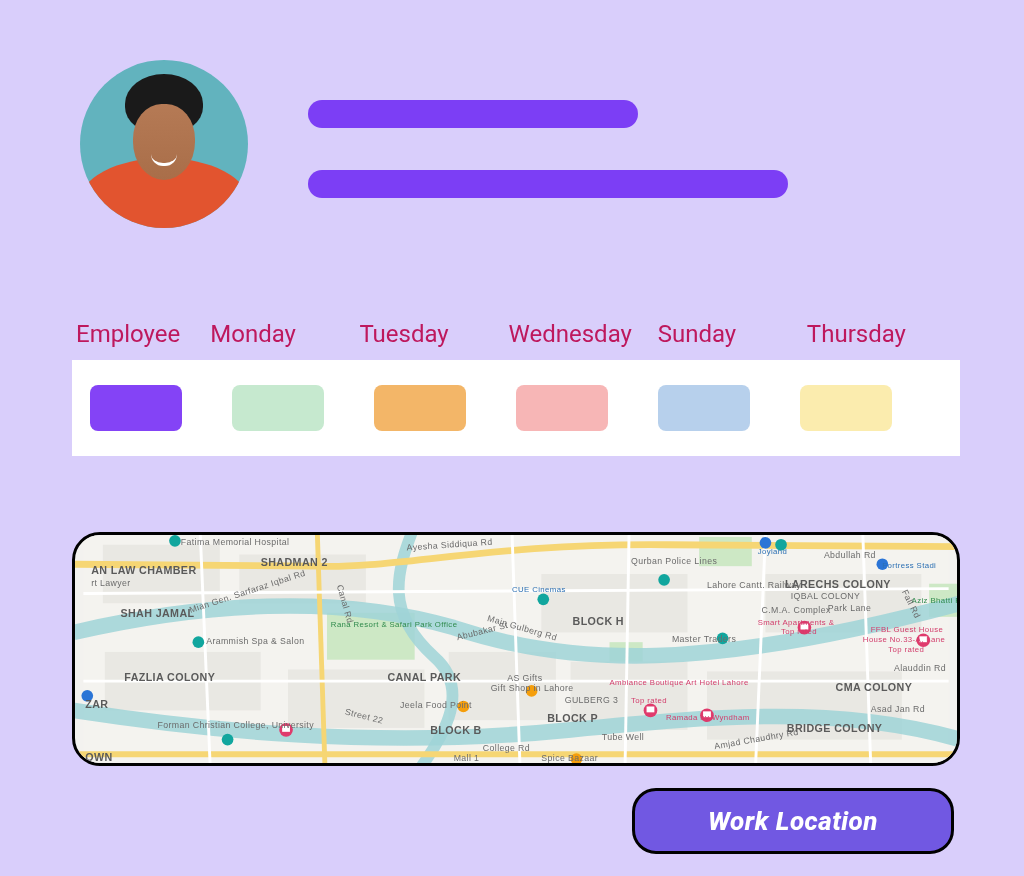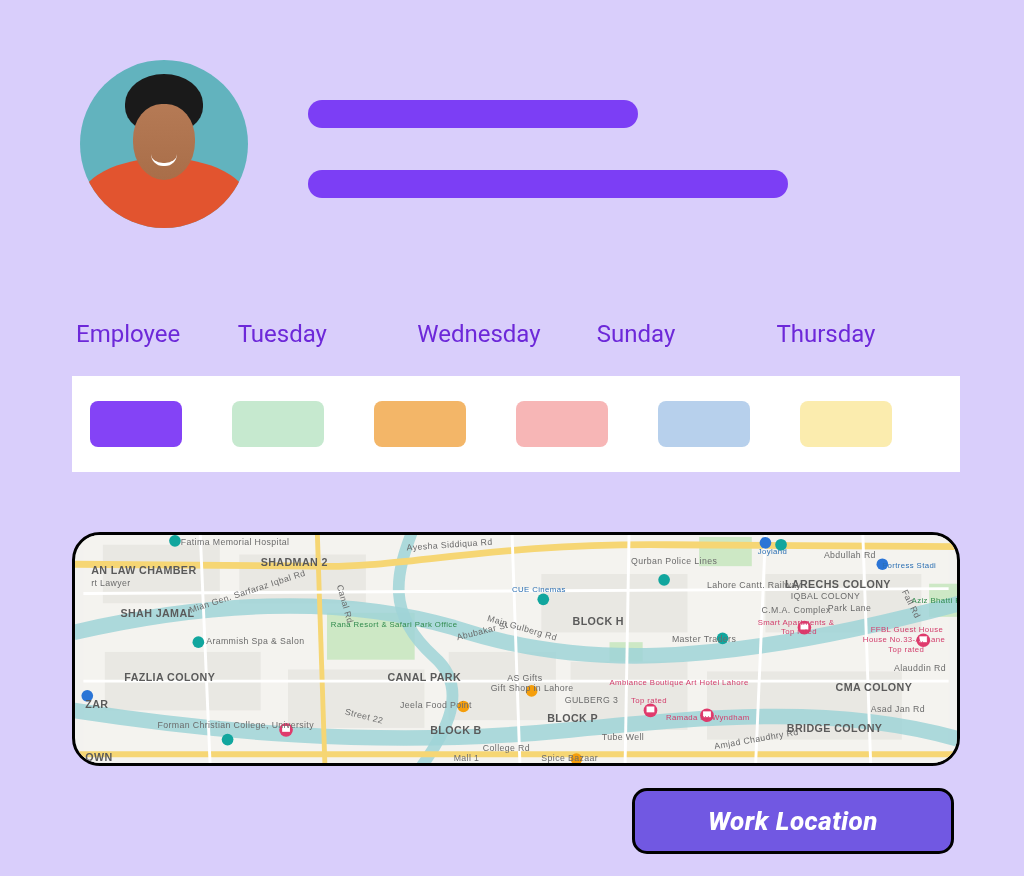--- a/index.html
+++ b/index.html
@@ -90,23 +90,23 @@
     
     .schedule-wrap {
       position: absolute;
       top: 320px;
       left: 72px;
       width: 888px;
     }
     .sched-headers {
       display: flex;
       justify-content: flex-start;
-      padding: 0 4px 28px 4px;
+      padding: 0 4px 12px 4px;
       font-size: 24px;
-      color: #6d28d9;
+      color: #be185d;
     }
     .sched-headers span { flex: 1; text-align: left; }
     .sched-headers span:first-child { flex: 0.9; }
     .sched-row {
       background: #fff;
       height: 96px;
       display: flex;
       align-items: center;
       padding: 0 18px;
       gap: 0;
@@ -144,21 +144,21 @@
 
     
     .loc-btn {
       position: absolute;
       top: 788px;
       left: 632px;
       width: 322px;
       height: 66px;
       background: #7158E2;
       border: 3px solid #000;
-      border-radius: 15px;
+      border-radius: 24px;
       display: flex;
       align-items: center;
       justify-content: center;
       color: #fff;
       font-size: 26px;
       font-weight: 800;
       font-style: italic;
       letter-spacing: 0.5px;
       cursor: pointer;
     }
@@ -176,20 +176,21 @@
   </div>
   <div class="profile-lines">
     <div class="pline short"></div>
     <div class="pline long"></div>
   </div>
 </div>
 
 <div class="schedule-wrap">
   <div class="sched-headers">
     <span>Employee</span>
+    <span>Monday</span>
     <span>Tuesday</span>
     <span>Wednesday</span>
     <span>Sunday</span>
     <span>Thursday</span>
   </div>
   <div class="sched-row">
     <div class="sched-cell">
         <div class="chip" style="background:#8443F6"></div>
       </div>
     <div class="sched-cell">

